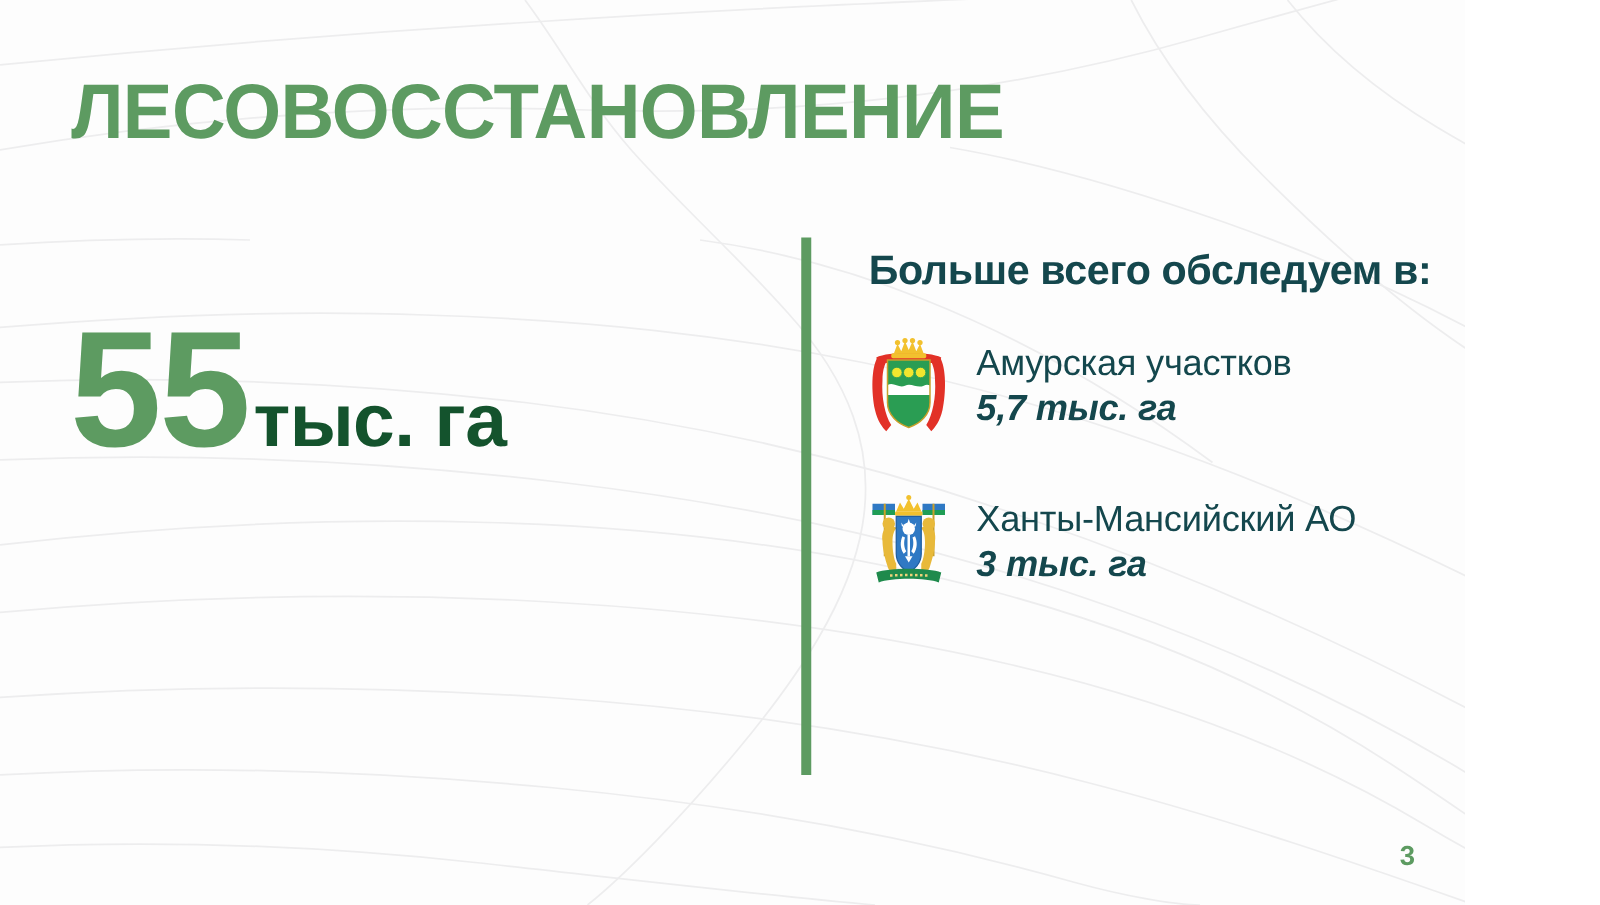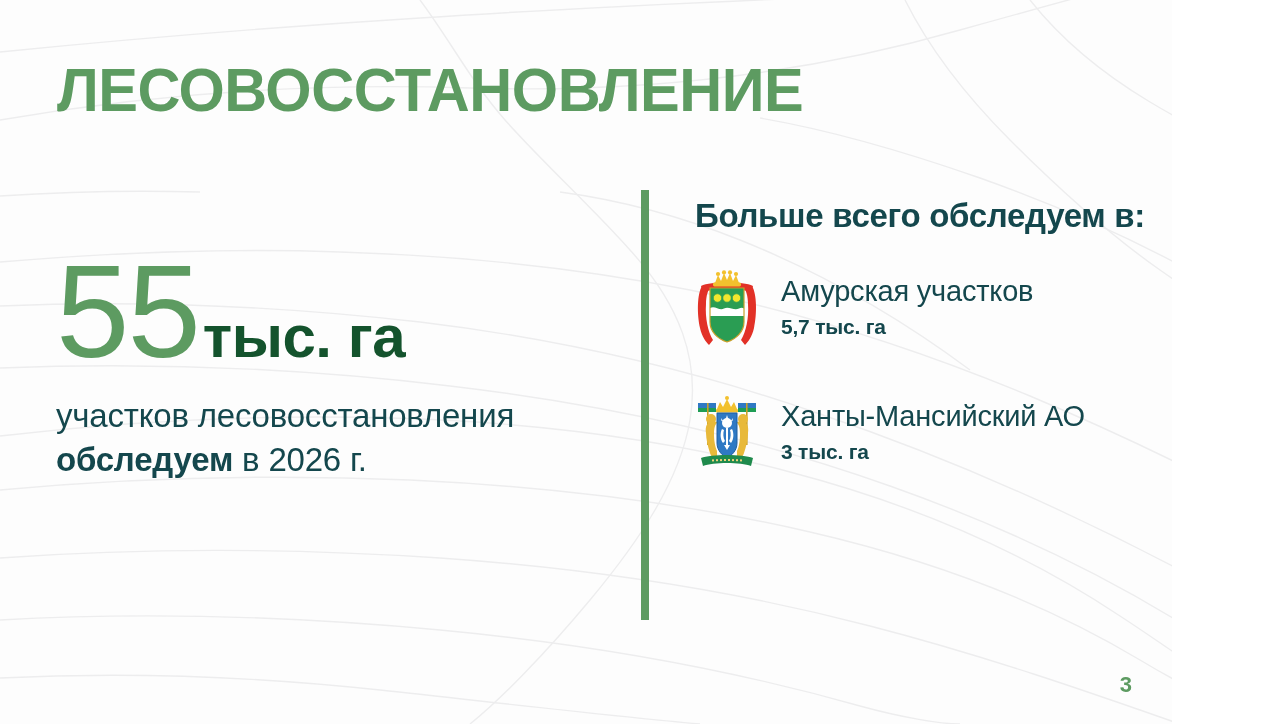--- a/index.html
+++ b/index.html
@@ -48,21 +48,21 @@
     width: 580px;
   }
   .stat-headline {
     display: flex;
     align-items: baseline;
     white-space: nowrap;
   }
   .stat-number {
     font-size: 132px;
     line-height: 120px;
-    font-weight: 400;
+    font-weight: 700;
     color: #5d9b61;
     letter-spacing: -2px;
   }
   .stat-unit {
     font-size: 60px;
     line-height: 60px;
     font-weight: 700;
     color: #14532d;
     margin-left: 4px;
     letter-spacing: -0.5px;
@@ -120,26 +120,27 @@
   }
   .region-text { display: block; }
   .region-name {
     font-size: 29px;
     line-height: 36px;
     color: #14474d;
     letter-spacing: -0.2px;
     white-space: nowrap;
   }
   .region-value {
-    font-size: 21px;
+    font-size: 29px;
     line-height: 36px;
     font-weight: 700;
     color: #14474d;
     letter-spacing: -0.2px;
     white-space: nowrap;
+    font-style: italic;
   }
 
   
   .page-number {
     position: absolute;
     right: 40px;
     bottom: 26px;
     font-size: 22px;
     font-weight: 700;
     color: #5d9b61;
@@ -171,24 +172,20 @@
     </g>
   </svg>
 
   <div class="page-title">ЛЕСОВОССТАНОВЛЕНИЕ</div>
 
   <div class="stat-block">
     <div class="stat-headline">
       <span class="stat-number">55</span>
       <span class="stat-unit">тыс. га</span>
     </div>
-    <div class="stat-desc">
-      <span>участков лесовосстановления</span><br>
-      <b>обследуем</b><span> в 2026 г.</span>
-    </div>
   </div>
 
   <div class="divider"></div>
 
   <div class="right-col">
     <div class="right-heading">Больше всего обследуем в:</div>
 
     <div class="region-list">
 
       <div class="region-item">

